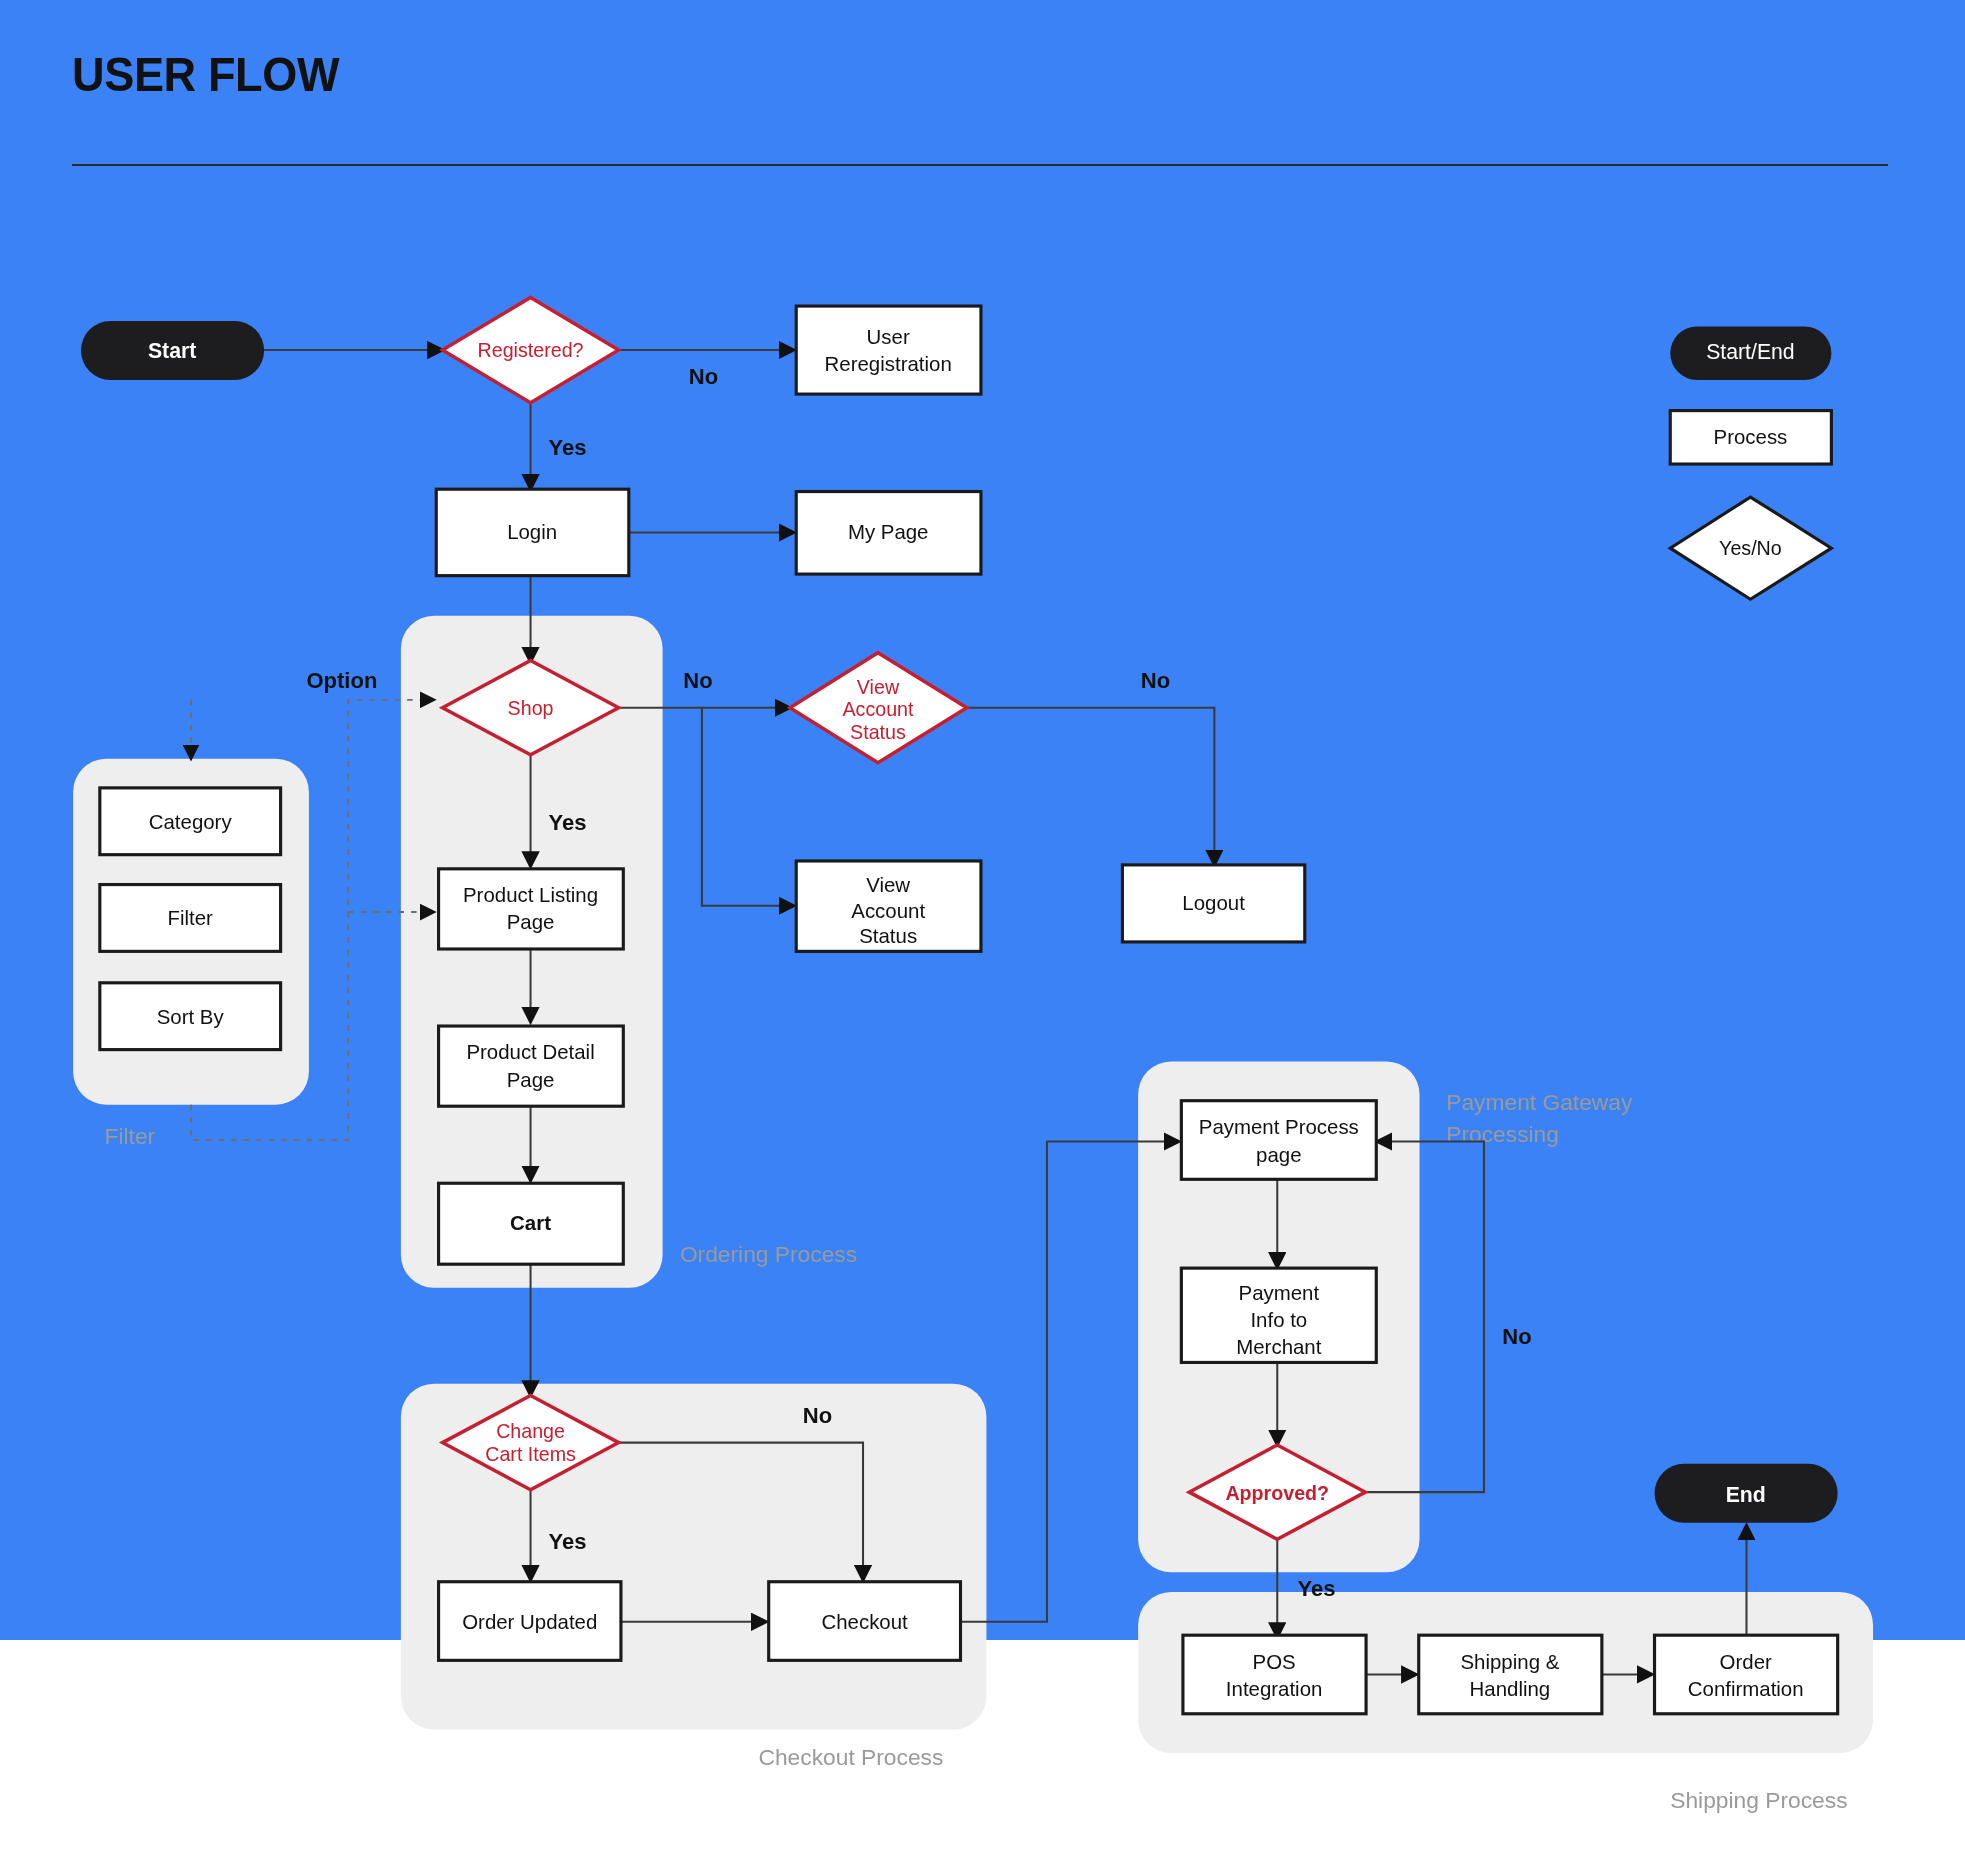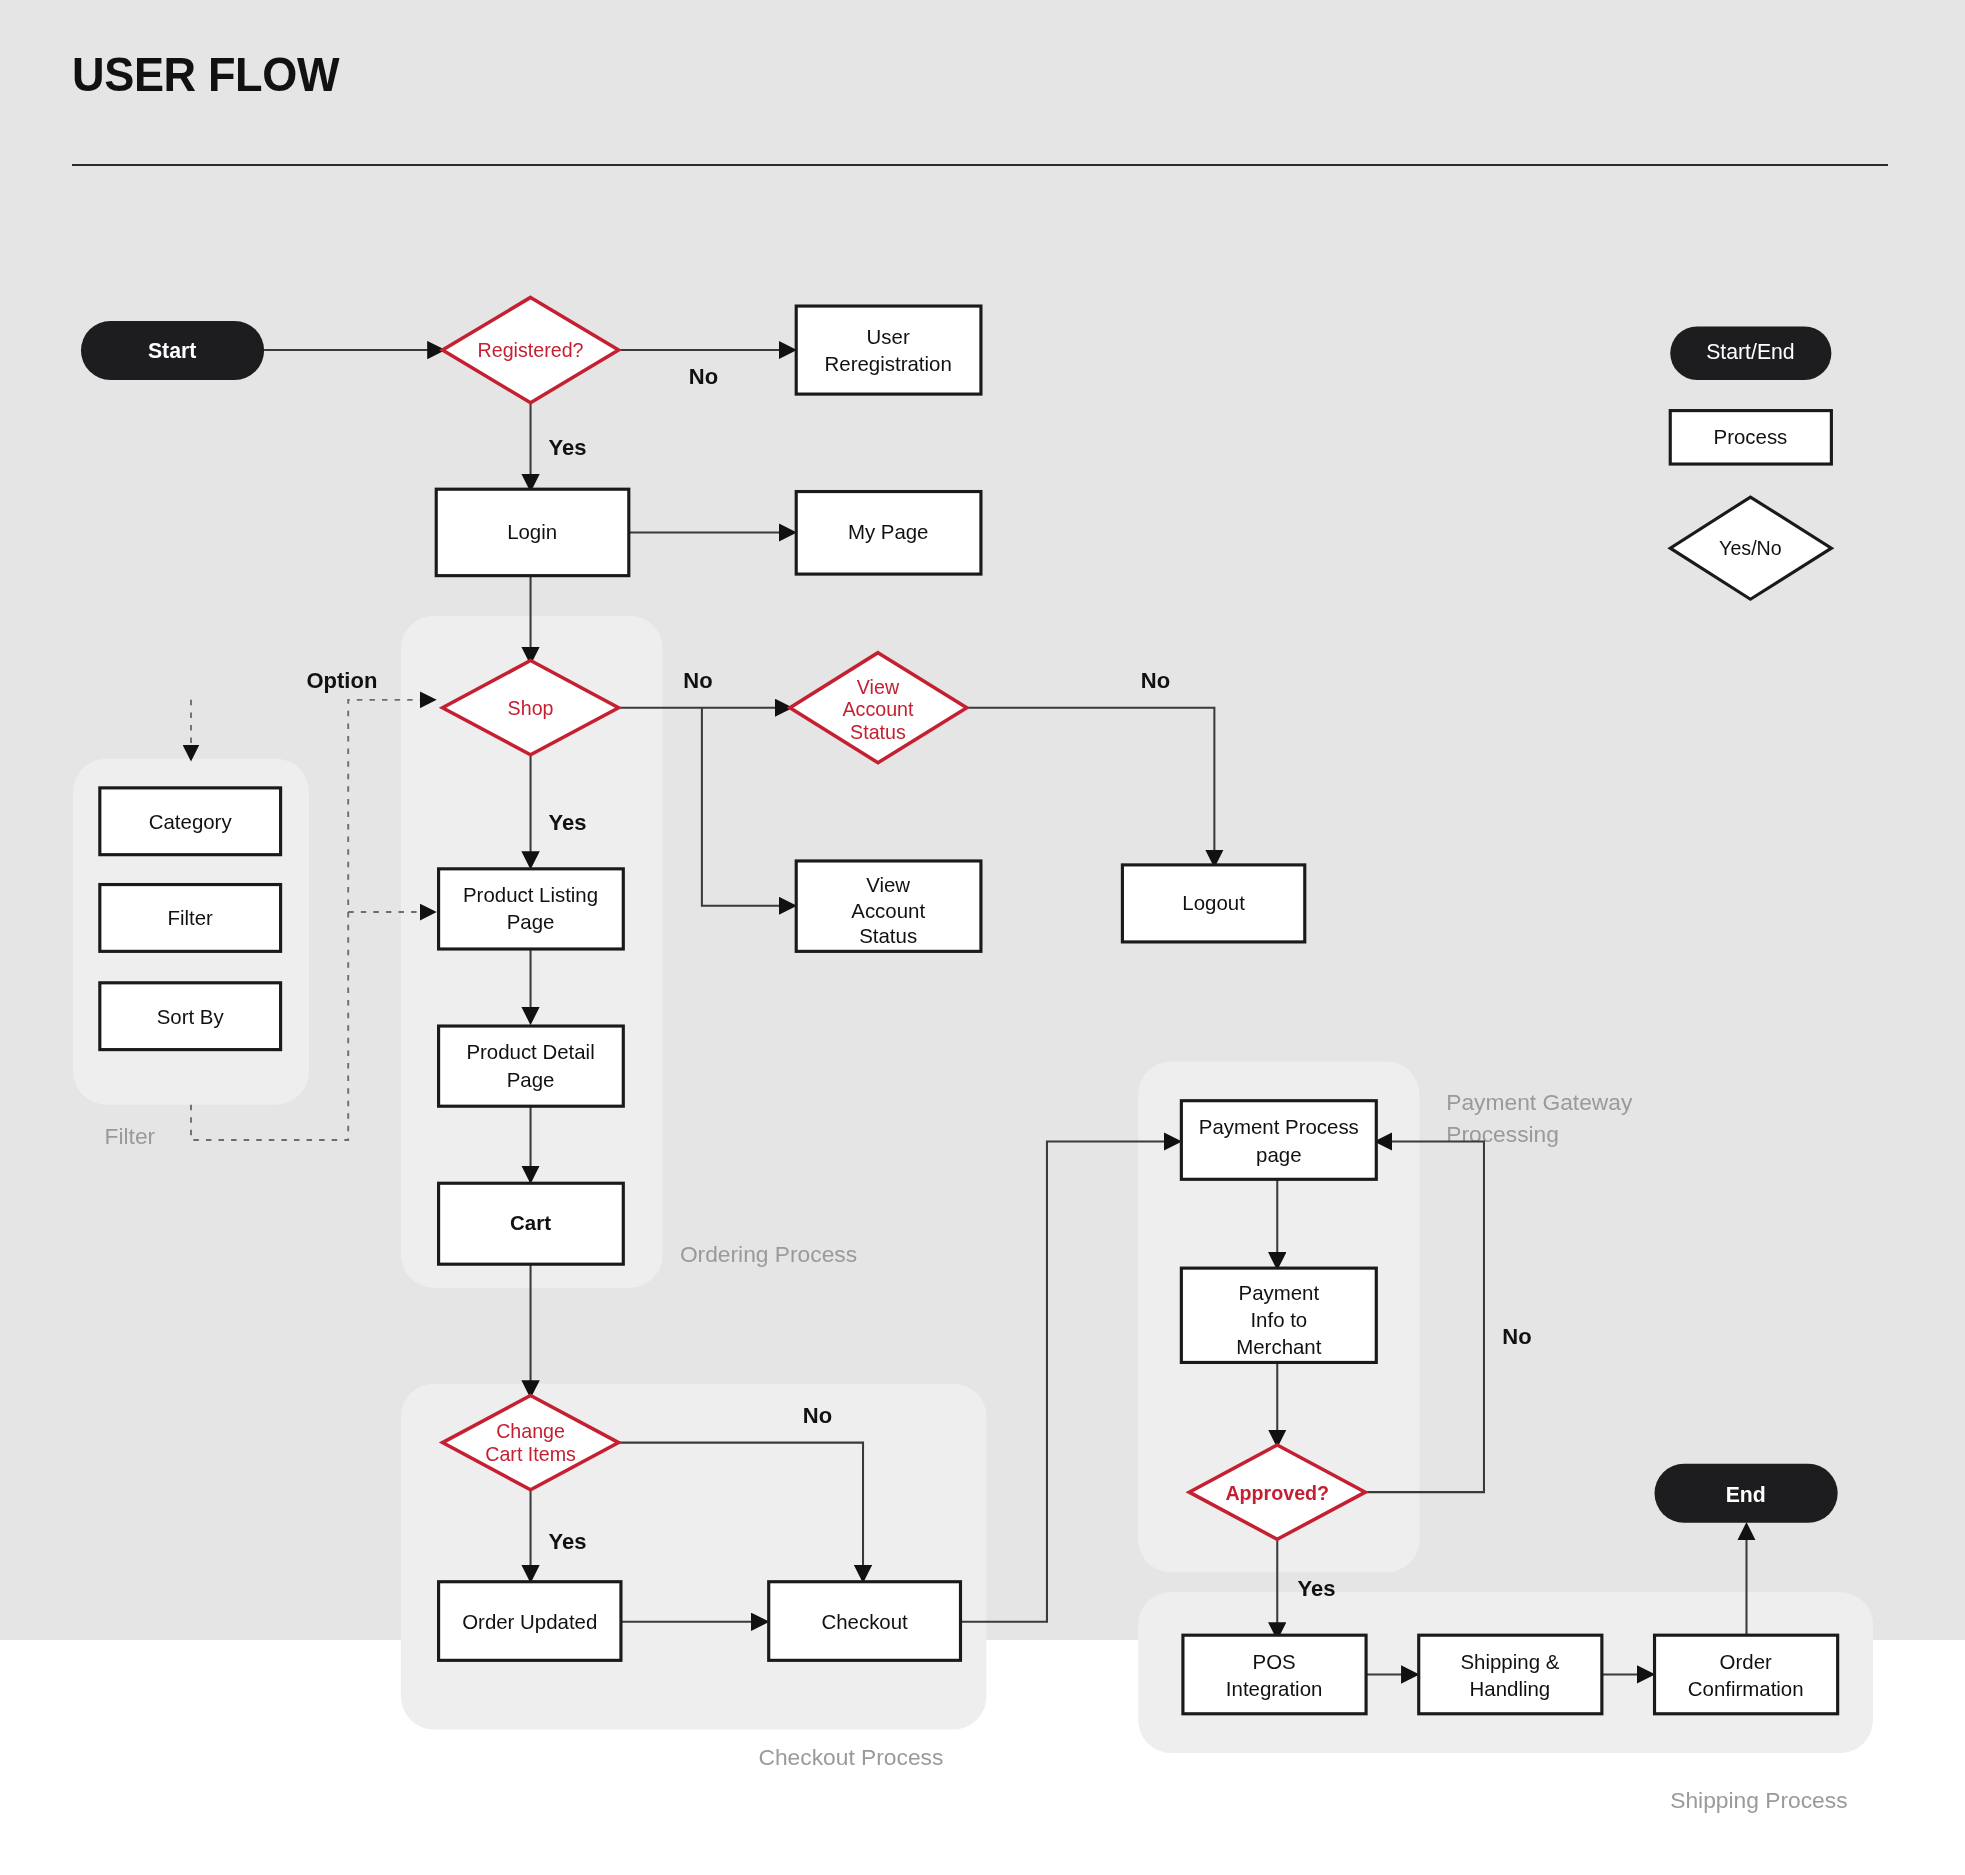--- a/index.html
+++ b/index.html
@@ -12,21 +12,21 @@
     width: 1965px;
     height: 1876px;
     font-family: "Liberation Sans", sans-serif;
     color: #111111;
     overflow: hidden;
   }
   #page {
     position: relative;
     width: 1965px;
     height: 1640px;
-    background: #e5e5e5;
+    background: #3b82f6;
   }
   
   .page-title {
     position: absolute;
     left: 72px;
     top: 46px;
     font-size: 49px;
     font-weight: 700;
     letter-spacing: -0.4px;
     color: #111111;

